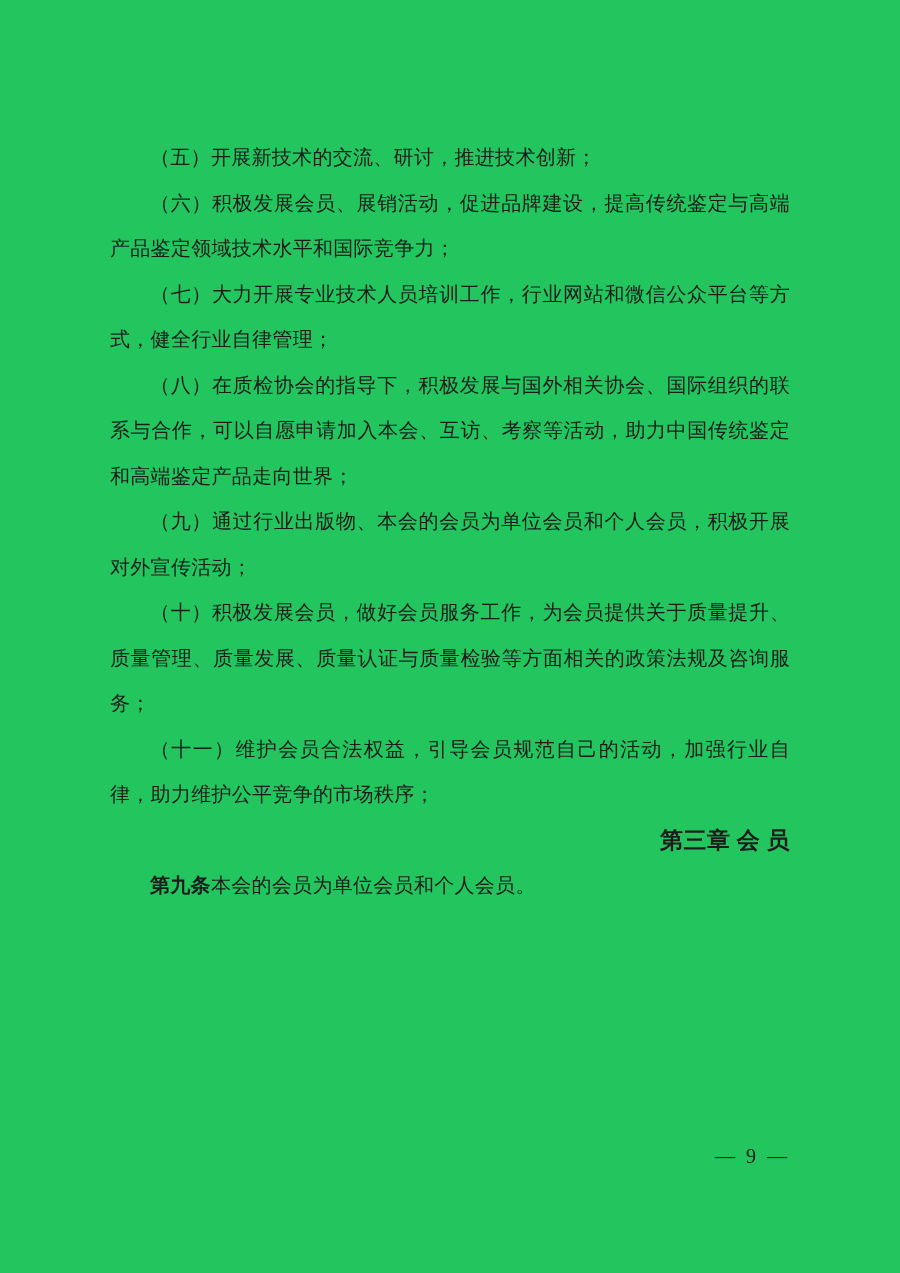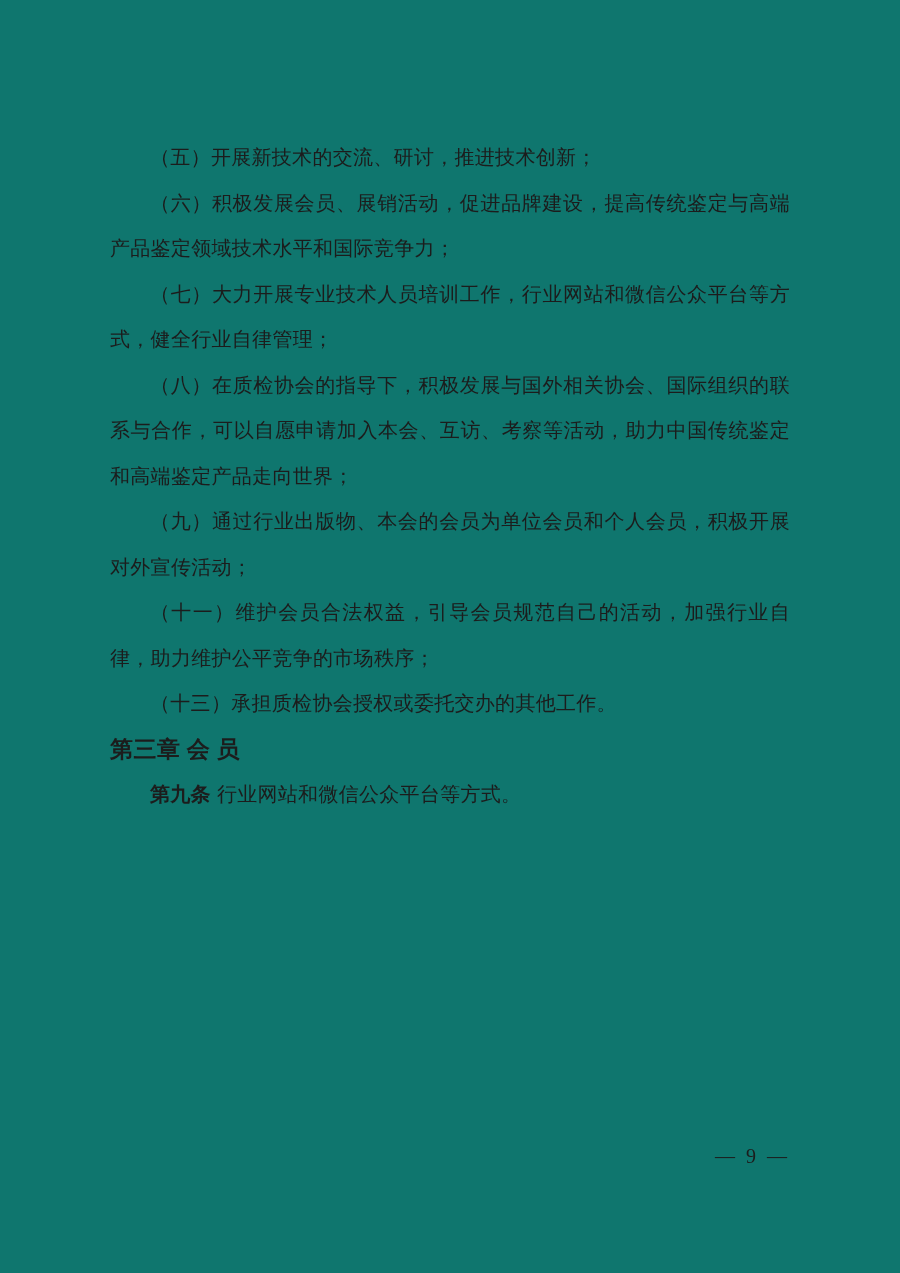--- a/index.html
+++ b/index.html
@@ -10,21 +10,21 @@
   body {
     width: 900px;
     height: 1273px;
     font-family: "Liberation Serif", "DejaVu Serif", serif;
     color: #1c1c1c;
   }
   .page {
     position: relative;
     width: 900px;
     height: 1273px;
-    background: #0f766e;
+    background: #22c55e;
     overflow: hidden;
   }
   .content {
     position: absolute;
     top: 135px;
     left: 110px;
     width: 680px;
   }
   .para {
     margin: 0;
@@ -33,27 +33,27 @@
     letter-spacing: 0.3px;
     text-indent: 2em;
     text-align: justify;
     text-justify: inter-ideograph;
   }
   .chapter {
     margin: 0;
     font-size: 23px;
     line-height: 45.5px;
     font-weight: bold;
-    text-align: left;
+    text-align: right;
     text-indent: 0;
     letter-spacing: 0.5px;
   }
   .article-label {
     font-weight: bold;
-    margin-right: 6px;
+    margin-right: 0;
   }
   .page-number {
     position: absolute;
     top: 1142px;
     left: 715px;
     font-size: 20px;
     line-height: 28px;
     color: #1c1c1c;
     word-spacing: 6px;
     white-space: nowrap;
@@ -62,23 +62,23 @@
 </head>
 <body>
 
 <div class="page">
   <div class="content">
     <p class="para">（五）开展新技术的交流、研讨，推进技术创新；</p>
     <p class="para">（六）积极发展会员、展销活动，促进品牌建设，提高传统鉴定与高端产品鉴定领域技术水平和国际竞争力；</p>
     <p class="para">（七）大力开展专业技术人员培训工作，行业网站和微信公众平台等方式，健全行业自律管理；</p>
     <p class="para">（八）在质检协会的指导下，积极发展与国外相关协会、国际组织的联系与合作，可以自愿申请加入本会、互访、考察等活动，助力中国传统鉴定和高端鉴定产品走向世界；</p>
     <p class="para">（九）通过行业出版物、本会的会员为单位会员和个人会员，积极开展对外宣传活动；</p>
+    <p class="para">（十）积极发展会员，做好会员服务工作，为会员提供关于质量提升、质量管理、质量发展、质量认证与质量检验等方面相关的政策法规及咨询服务；</p>
     <p class="para">（十一）维护会员合法权益，引导会员规范自己的活动，加强行业自律，助力维护公平竞争的市场秩序；</p>
-    <p class="para">（十三）承担质检协会授权或委托交办的其他工作。</p>
 
     <h2 class="chapter">第三章 会 员</h2>
 
-    <p class="para"><span class="article-label">第九条</span><span>行业网站和微信公众平台等方式。</span></p>
+    <p class="para"><span class="article-label">第九条</span><span>本会的会员为单位会员和个人会员。</span></p>
 
   </div>
 
   <div class="page-number">— 9 —</div>
 </div>
 
 </body></html>

